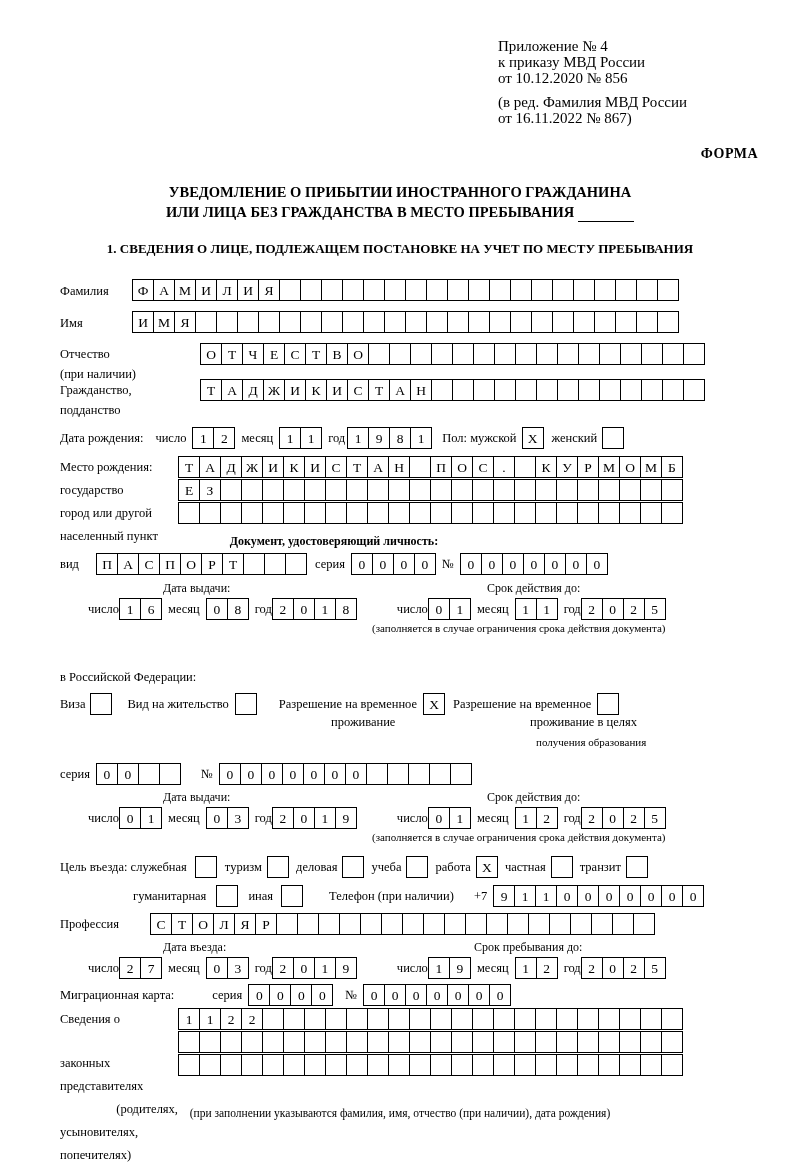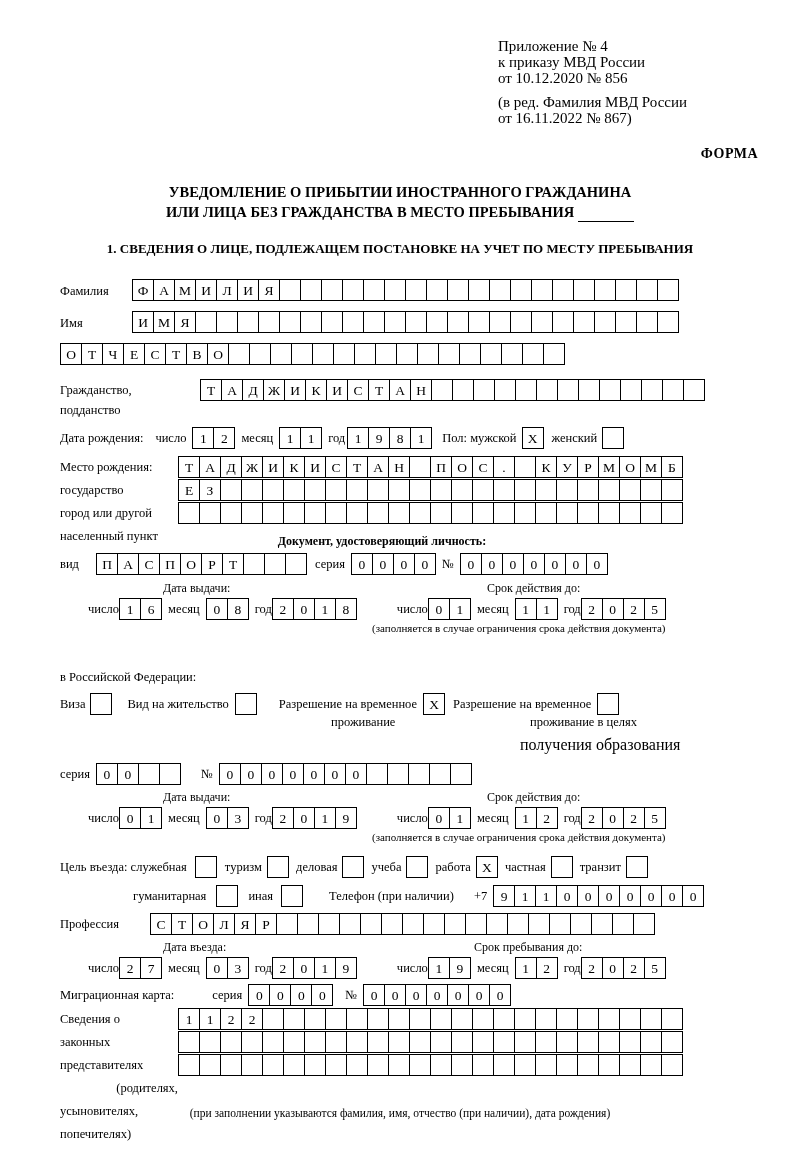--- a/index.html
+++ b/index.html
@@ -193,20 +193,24 @@
       <div class="cell"></div>
       <div class="cell"></div>
       <div class="cell"></div>
       <div class="cell"></div>
       <div class="cell"></div>
       <div class="cell"></div>
     </div>
   </div>
 
   <div class="row" style="top:343px; left:60px;">
+    <div style="width:140px;">
+      <div class="lbl" style="line-height:22px;">Отчество</div>
+      <div class="lbl" style="line-height:18px;">(при наличии)</div>
+    </div>
     <div class="cells">
       <div class="cell">О</div>
       <div class="cell">Т</div>
       <div class="cell">Ч</div>
       <div class="cell">Е</div>
       <div class="cell">С</div>
       <div class="cell">Т</div>
       <div class="cell">В</div>
       <div class="cell">О</div>
       <div class="cell"></div>
@@ -368,21 +372,21 @@
         <div class="cell"></div>
         <div class="cell"></div>
         <div class="cell"></div>
         <div class="cell"></div>
         <div class="cell"></div>
         <div class="cell"></div>
       </div>
     </div>
   </div>
 
-  <div style="position:absolute; top:534px; left:0; width:668px; text-align:center; font-size:12px; font-weight:bold;padding-left:48px;">Документ, удостоверяющий личность:</div>
+  <div style="position:absolute; top:534px; left:0; width:668px; text-align:center; font-size:12px; font-weight:bold;">Документ, удостоверяющий личность:</div>
 
   <div class="row" style="top:552px; left:60px; align-items:center;">
     <div class="lbl" style="width:36px;">вид</div>
     <div class="cells">
       <div class="cell">П</div>
       <div class="cell">А</div>
       <div class="cell">С</div>
       <div class="cell">П</div>
       <div class="cell">О</div>
       <div class="cell">Р</div>
@@ -460,21 +464,21 @@
     <div class="lbl" style="margin-left:16px;">Вид на жительство</div>
     <div class="box" style="margin-left:6px;"></div>
     <div class="lbl" style="margin-left:22px;">Разрешение на временное</div>
     <div class="box" style="margin-left:6px;">Х</div>
     <div class="lbl" style="margin-left:8px;">Разрешение на временное</div>
     <div class="box" style="margin-left:6px;"></div>
   </div>
 
   <div style="position:absolute; top:715px; left:331px; font-size:12.5px;">проживание</div>
   <div style="position:absolute; top:715px; left:530px; font-size:12.5px;">проживание в целях</div>
-  <div style="position:absolute; top:736px; left:520px; font-size:16px;">получения образования</div>
+  <div style="position:absolute; top:736px; left:536px; font-size:11px;">получения образования</div>
 
   <div class="row" style="top:762px; left:60px; align-items:center;">
     <div class="lbl">серия</div>
     <div class="cells sep">
       <div class="cell">0</div>
       <div class="cell">0</div>
       <div class="cell"></div>
       <div class="cell"></div>
     </div>
     <div class="lbl" style="margin-left:20px;">№</div>
@@ -661,21 +665,21 @@
       <div class="cell">0</div>
       <div class="cell">0</div>
       <div class="cell">0</div>
       <div class="cell">0</div>
     </div>
   </div>
 
   <div class="row" style="top:1008px; left:60px;">
     <div style="width:118px;">
       <div class="lbl" style="line-height:23px;">Сведения о</div>
-      <div class="lbl" style="line-height:23px;">законных</div>
+      <div class="lbl" style="line-height:23px;margin-top:21px;">законных</div>
       <div class="lbl" style="line-height:23px;">представителях</div>
       <div class="lbl" style="line-height:23px;text-align:right;">(родителях,</div>
       <div class="lbl" style="line-height:23px;">усыновителях,</div>
       <div class="lbl" style="line-height:23px;">попечителях)</div>
     </div>
     <div>
       <div class="cells">
         <div class="cell">1</div>
         <div class="cell">1</div>
         <div class="cell">2</div>

